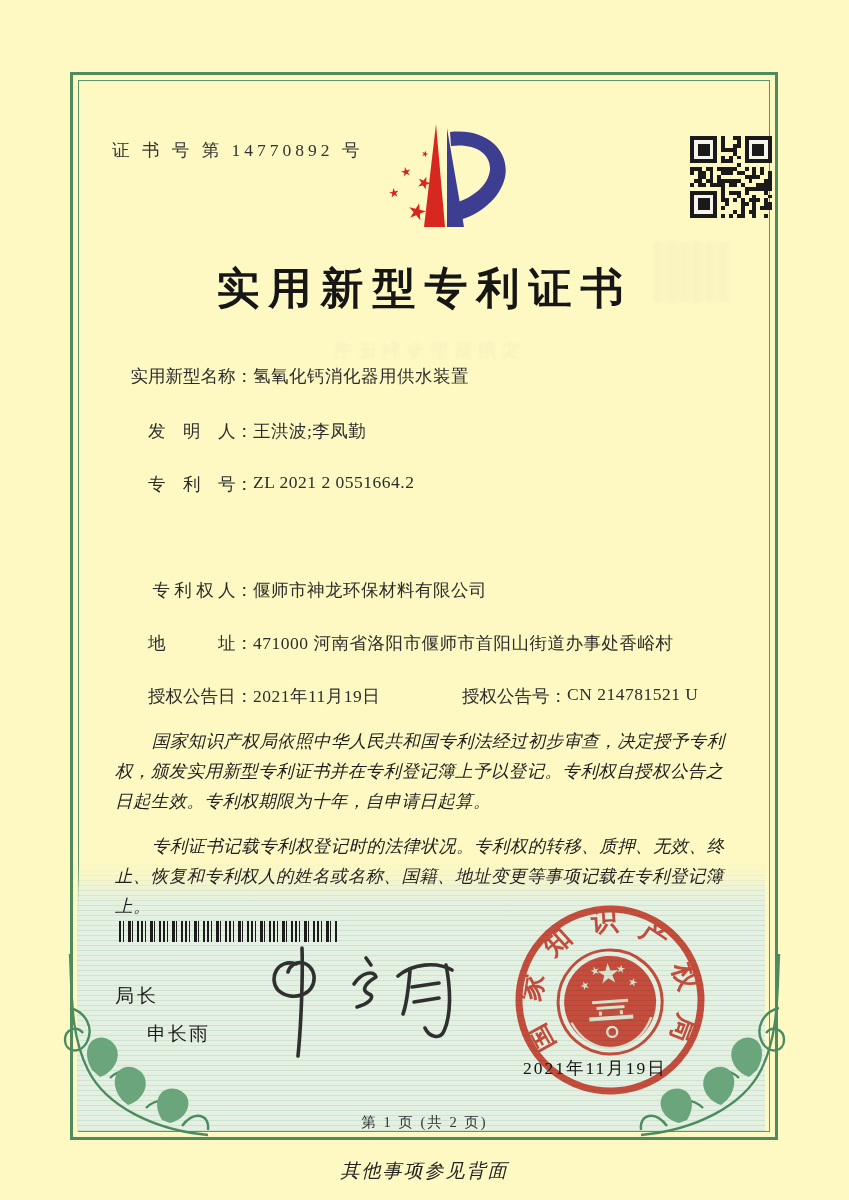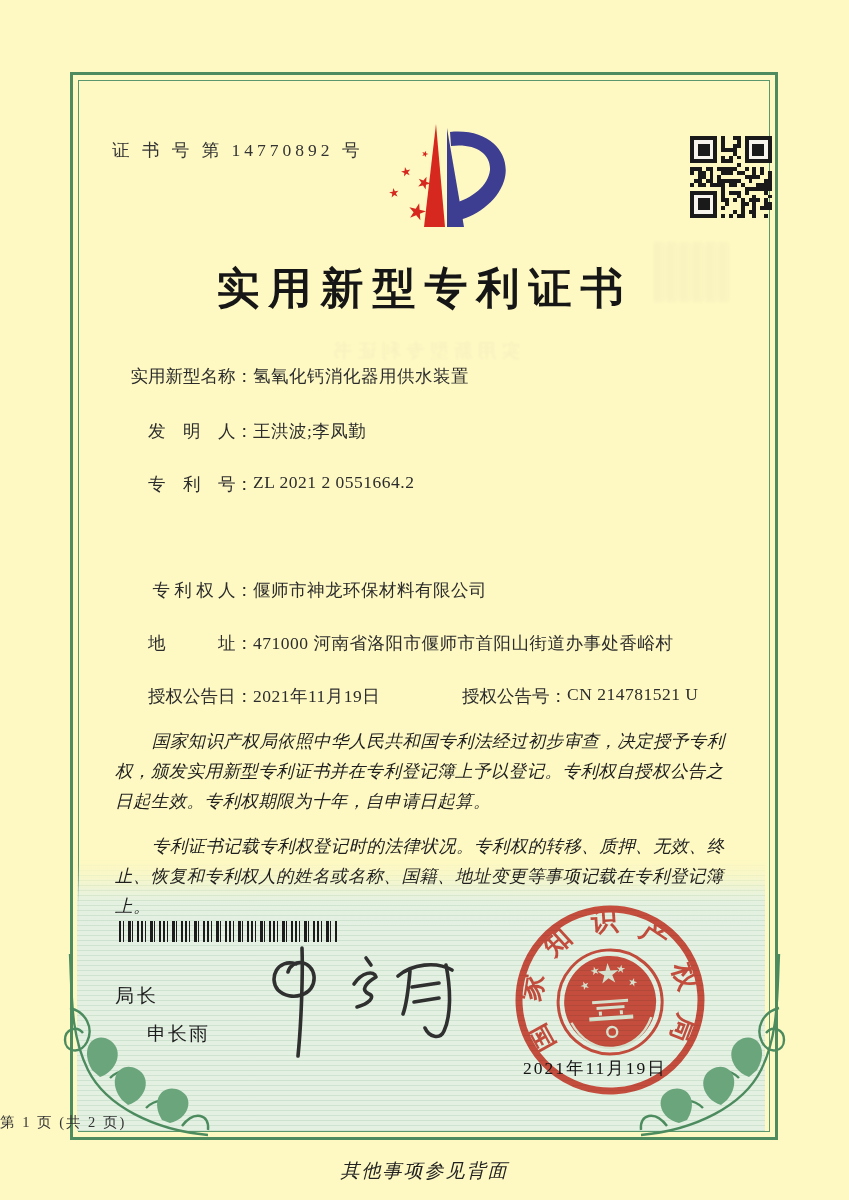--- a/index.html
+++ b/index.html
@@ -51,21 +51,21 @@
   
   .role{position:absolute;left:115px;top:983px;font-size:19px;letter-spacing:3px;color:#1d1d1d;}
   .name{position:absolute;left:115px;top:1021px;font-size:19px;letter-spacing:2px;color:#1d1d1d;margin-left:32px;}
   .signature{position:absolute;left:250px;top:944px;width:220px;height:118px;}
   
   .seal{position:absolute;left:512px;top:902px;width:196px;height:196px;
         transform:rotate(-4deg);opacity:.88;mix-blend-mode:multiply;}
   .seal text{font-family:"Liberation Serif","DejaVu Serif",serif;font-weight:700;}
   .seal-date{position:absolute;left:523px;top:1056px;font-size:17.5px;letter-spacing:2px;color:#141414;}
   
-  .page-no{position:absolute;left:0;right:0;top:1113px;text-align:left;font-size:14.5px;
+  .page-no{position:absolute;left:0;right:0;top:1113px;text-align:center;font-size:14.5px;
         letter-spacing:2px;color:#333;}
   .back-note{position:absolute;left:0;right:0;top:1158px;text-align:center;font-size:19px;
         letter-spacing:2px;color:#222;font-style:italic;}
   
   .flourish{position:absolute;width:150px;height:190px;}
   .flourish.bl{left:62px;top:950px;}
   .flourish.br{left:637px;top:950px;transform:scaleX(-1);}
 </style>
 </head>
 <body>

